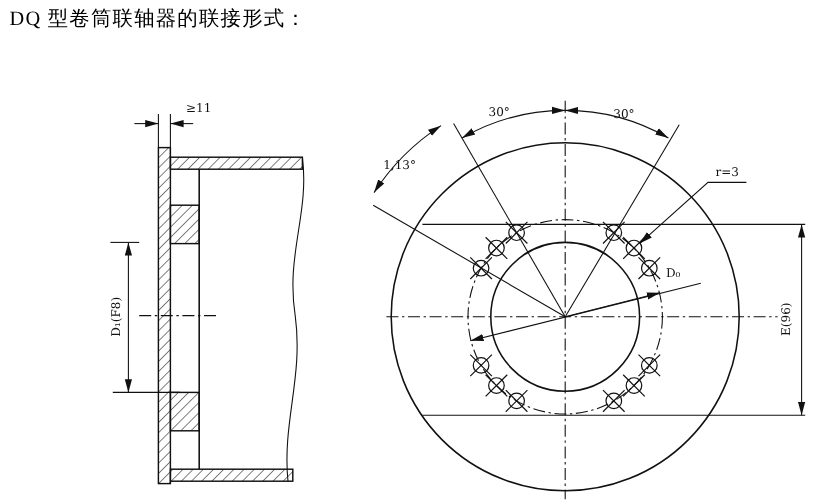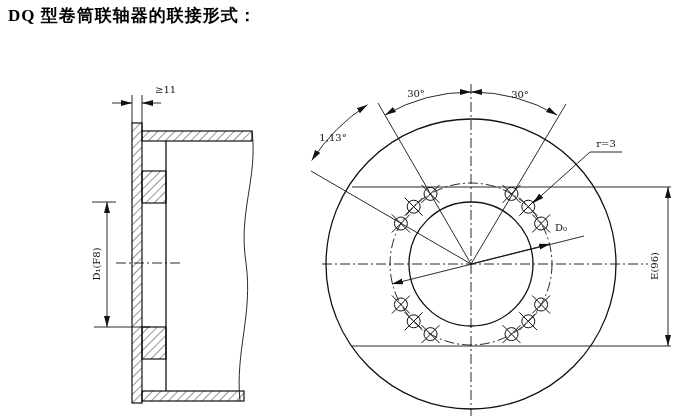--- a/index.html
+++ b/index.html
@@ -1,18 +1,18 @@
 <!DOCTYPE html>
 <html><head>
 <meta charset="utf-8">
 <style>
   html,body{margin:0;padding:0;background:#ffffff;}
   #page{position:relative;width:699px;height:420px;background:#ffffff;overflow:hidden;
         font-family:"Liberation Serif","DejaVu Serif",serif;}
-  #title{position:absolute;left:8px;top:4px;font-size:17px;font-weight:bold;color:#000;
+  #title{position:absolute;left:8px;top:4px;font-size:17px;font-weight:normal;color:#000;
          letter-spacing:1px;white-space:nowrap;}
   svg{position:absolute;left:0;top:0;}
   svg text{fill:#111;font-family:"DejaVu Serif","Liberation Serif",serif;}
   .dimtxt{font-size:10px;}
   .obj{stroke:#111;stroke-width:1.3;fill:none;}
   .thin{stroke:#111;stroke-width:0.9;fill:none;}
   .cl{stroke:#111;stroke-width:0.9;fill:none;stroke-dasharray:10 3 2 3;}
   .hatched{fill:url(#hatch);stroke:#111;stroke-width:1.2;}
 </style>
 </head>

